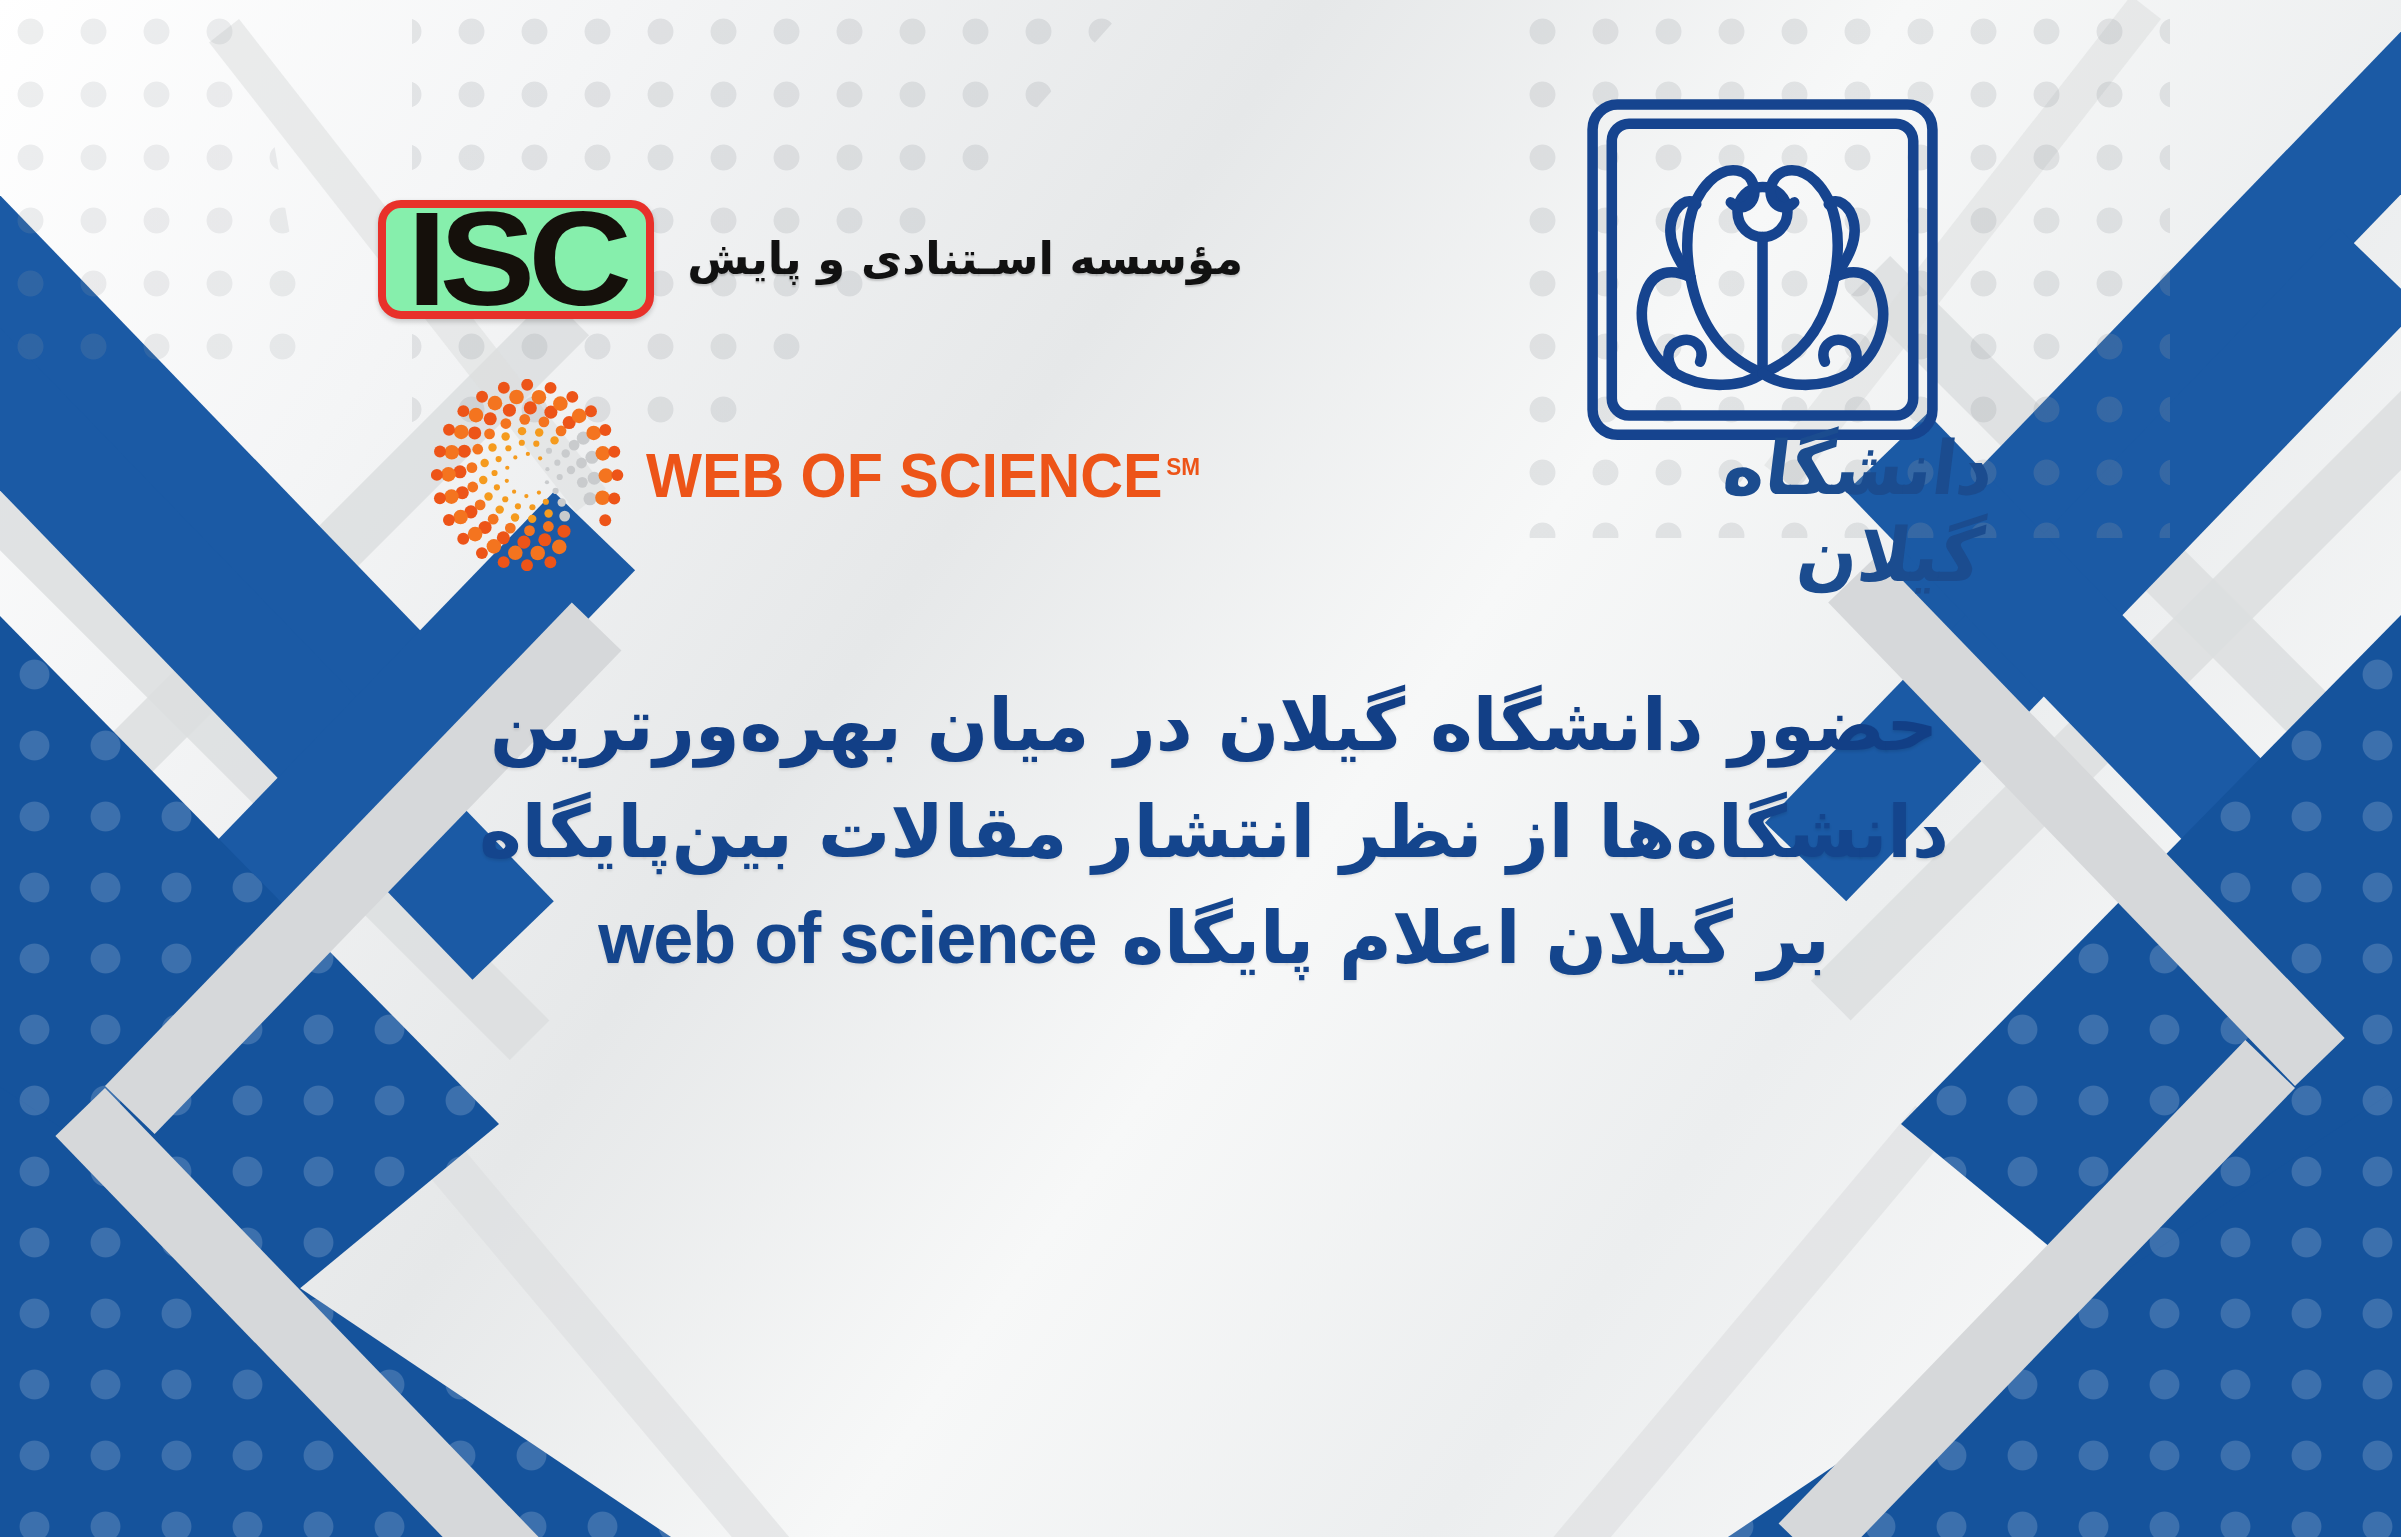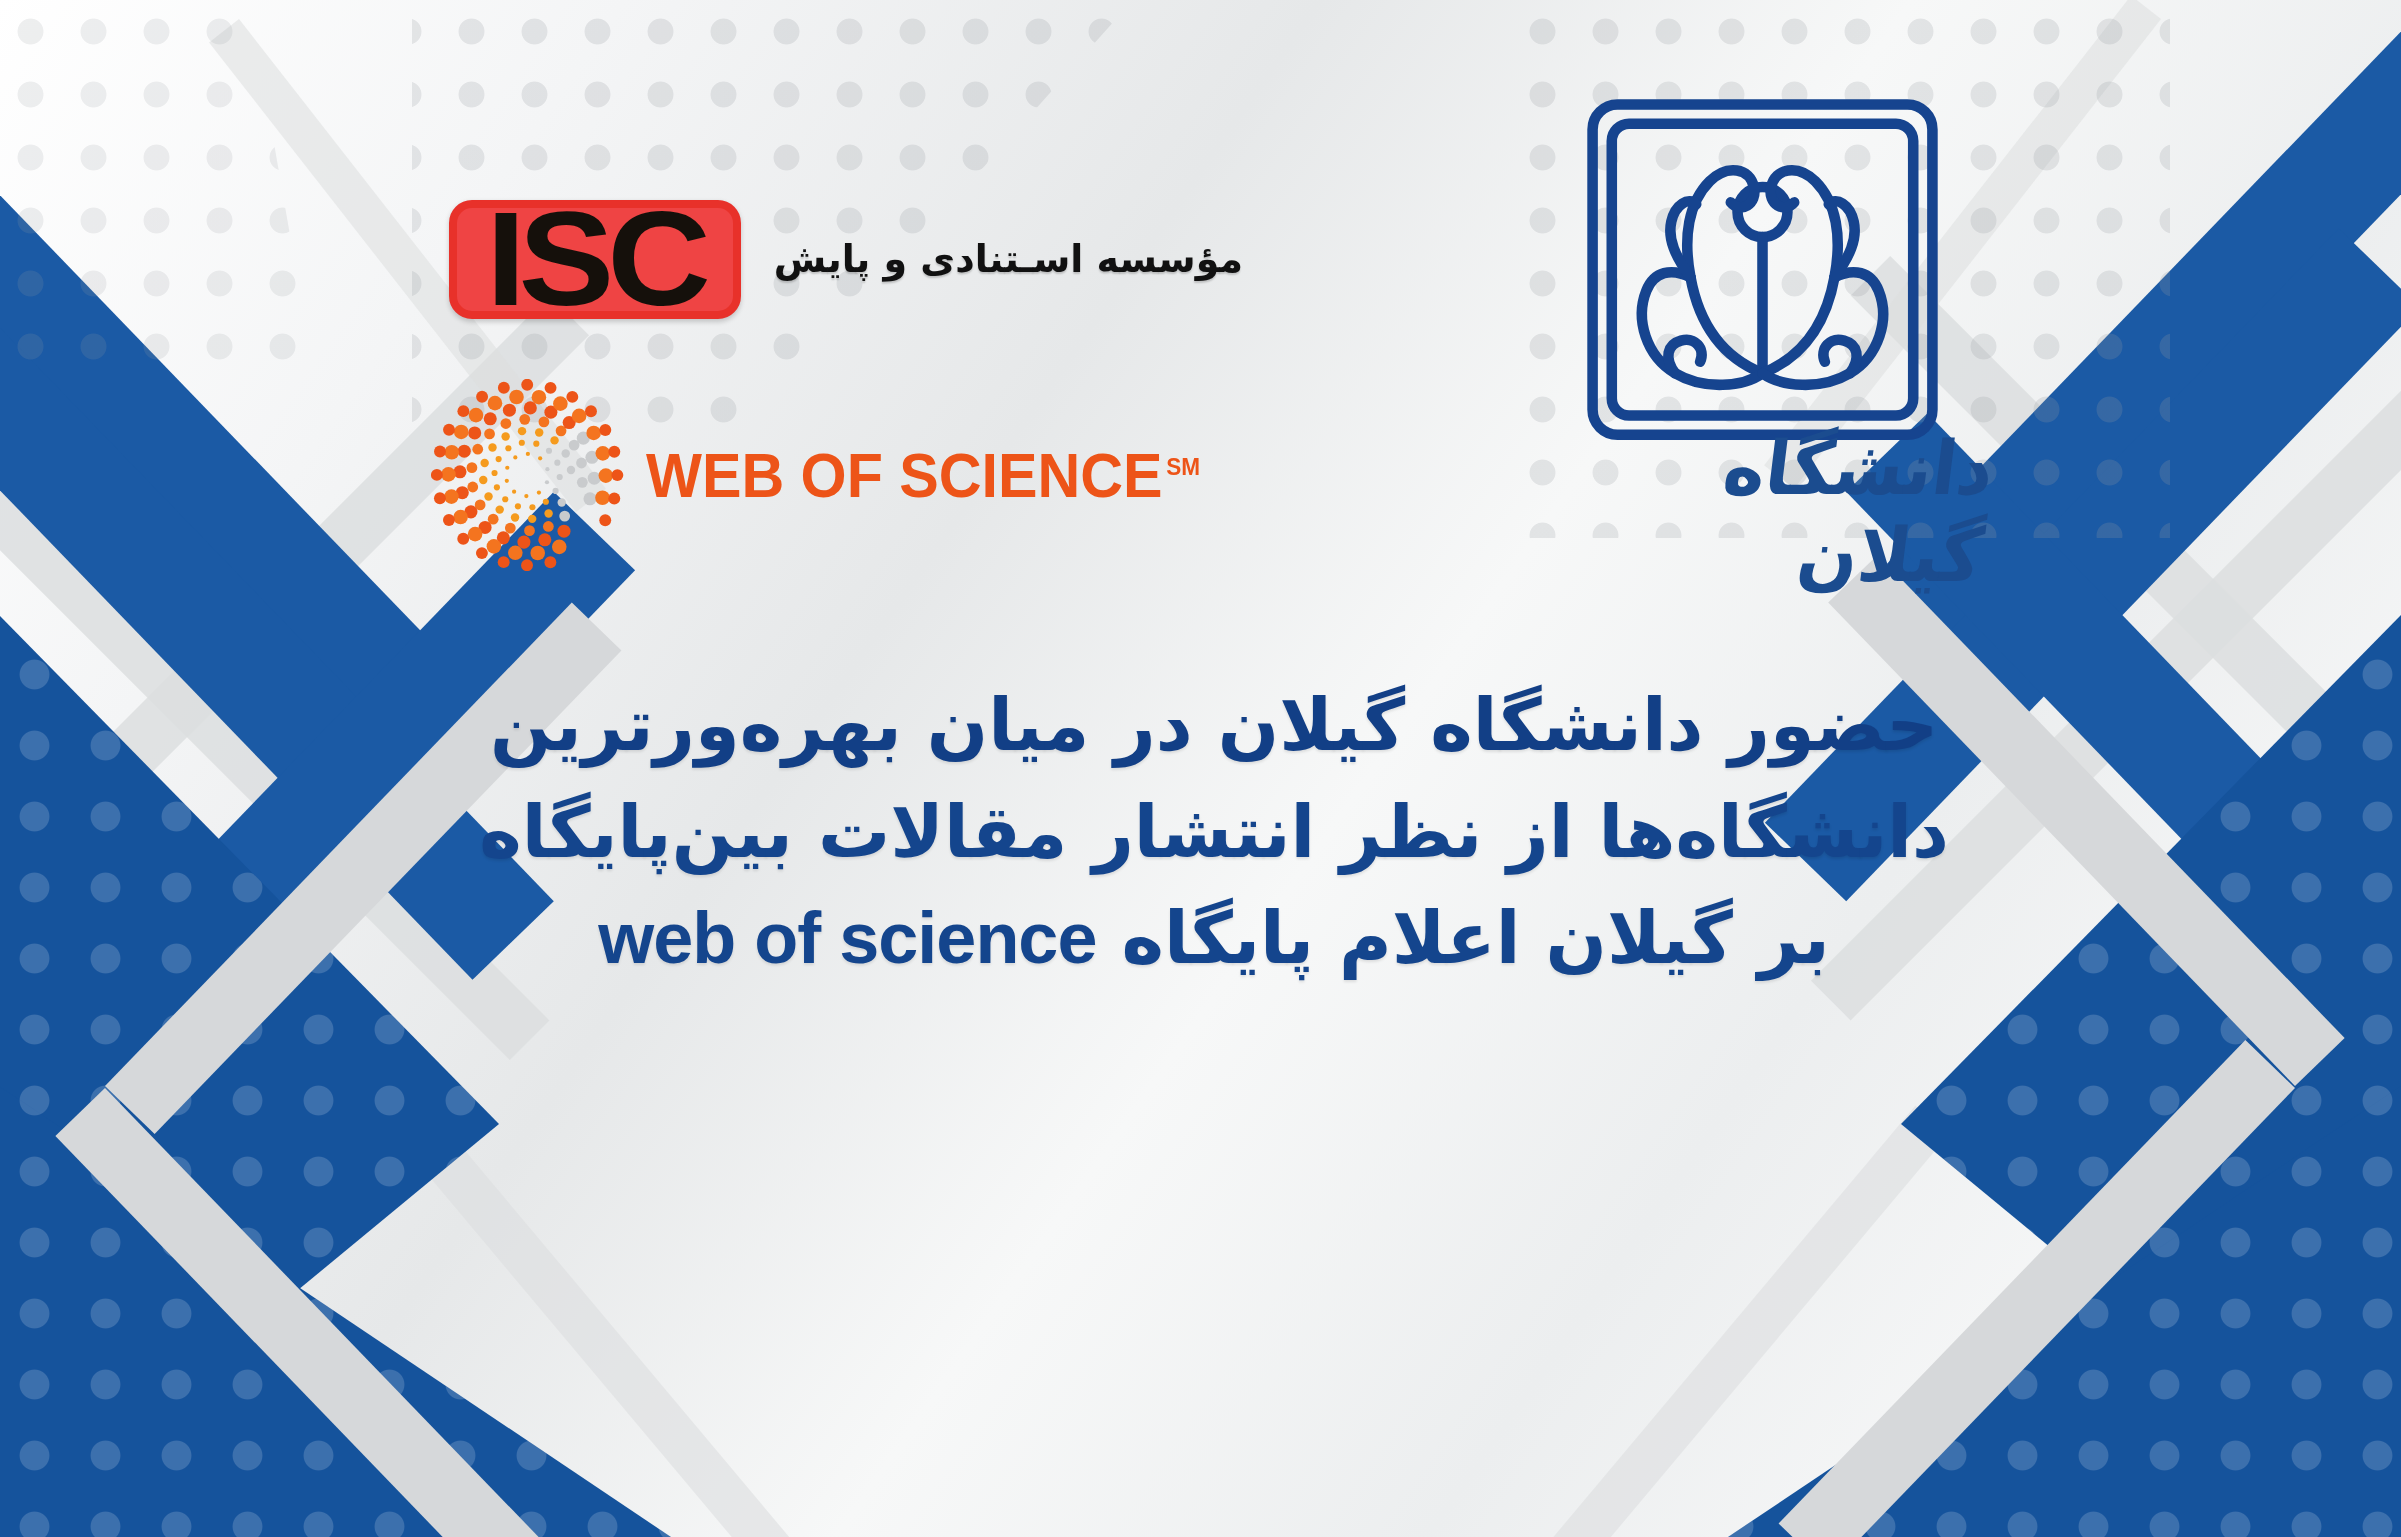--- a/index.html
+++ b/index.html
@@ -41,26 +41,26 @@
   }
 
   
   .isc-block{
     position:absolute;left:379px;top:144px;width:865px;height:231px;
     display:flex;align-items:center;justify-content:flex-start;direction:rtl;gap:33px;
   }
   .isc-words{
     display:flex;flex-direction:column;align-items:flex-end;justify-content:center;
     line-height:1.22;color:#111;font-weight:bold;
-    font-size:38px;letter-spacing:-1px;white-space:nowrap;
+    font-size:45px;letter-spacing:-1px;white-space:nowrap;
     text-shadow:0 1.9px 1.9px rgba(0,0,0,.18);
   }
   .isc-mark{
     width:292px;height:119px;border-radius:23px;
-    background:#ef4444;border:8.6px solid #e8312a;
+    background:#86efac;border:8.6px solid #e8312a;
     display:flex;align-items:center;justify-content:center;
     box-shadow:0 2.9px 4.8px rgba(0,0,0,.18);
   }
   .isc-mark span{
     font-family:"Liberation Sans","DejaVu Sans",sans-serif;
     font-weight:bold;font-size:133px;line-height:1;color:#15100b;
     letter-spacing:-6.7px;transform:scaleX(1.08);
   }
 
   

